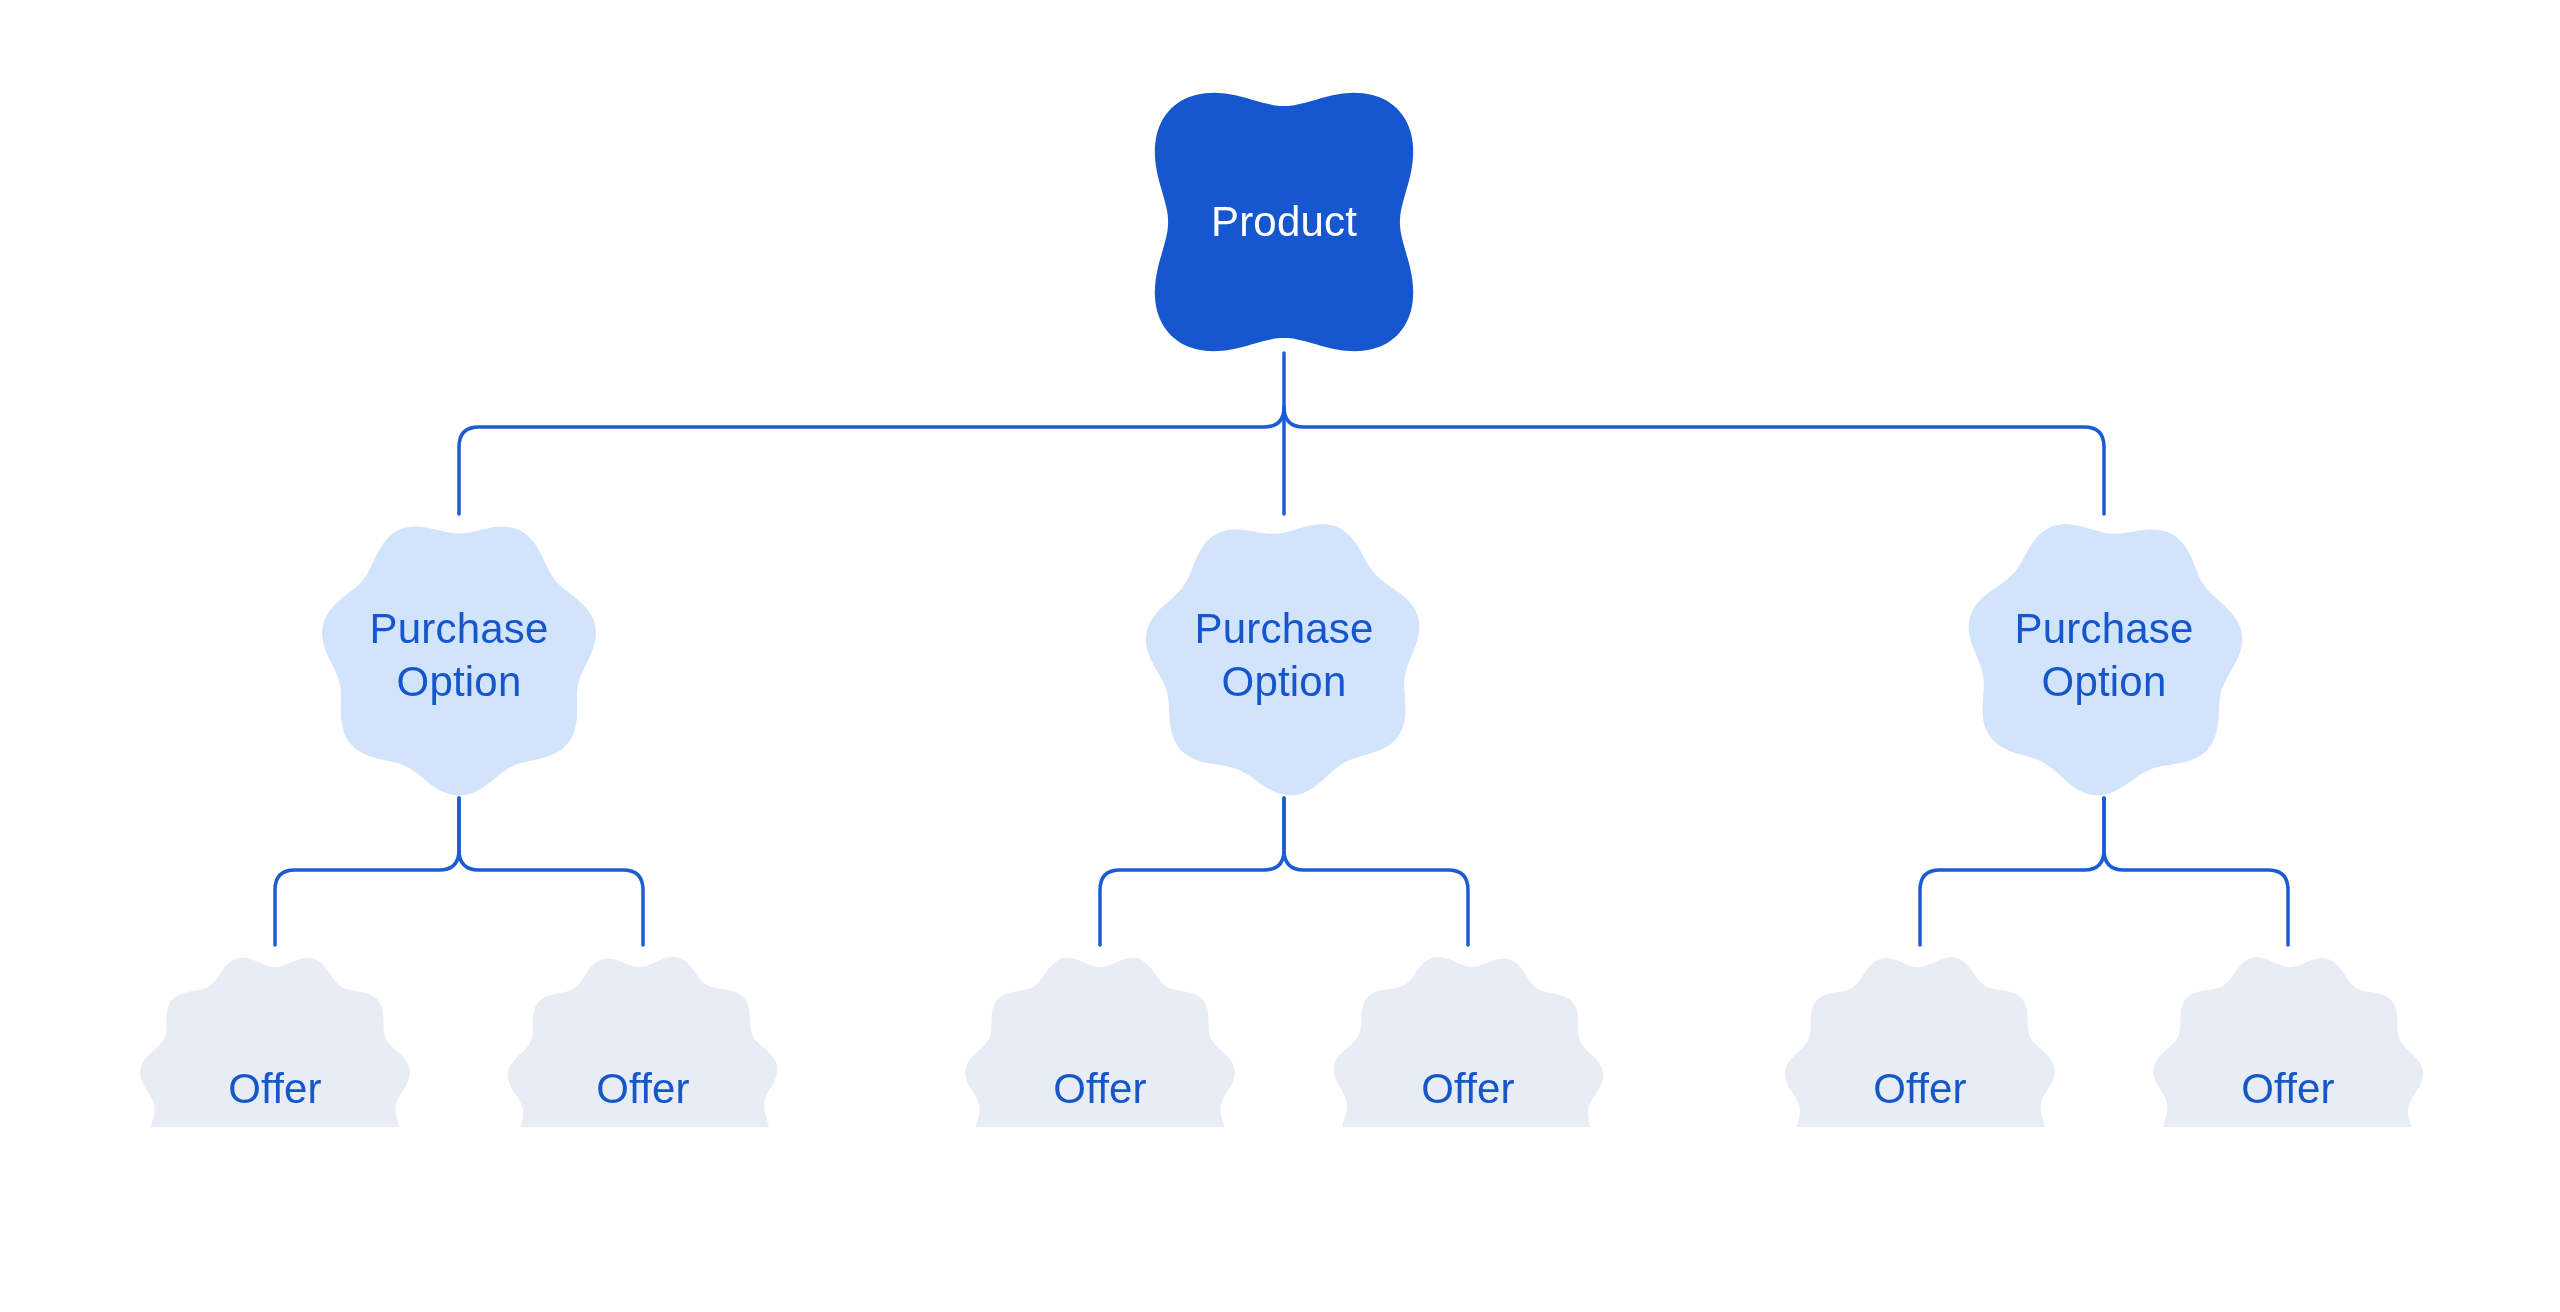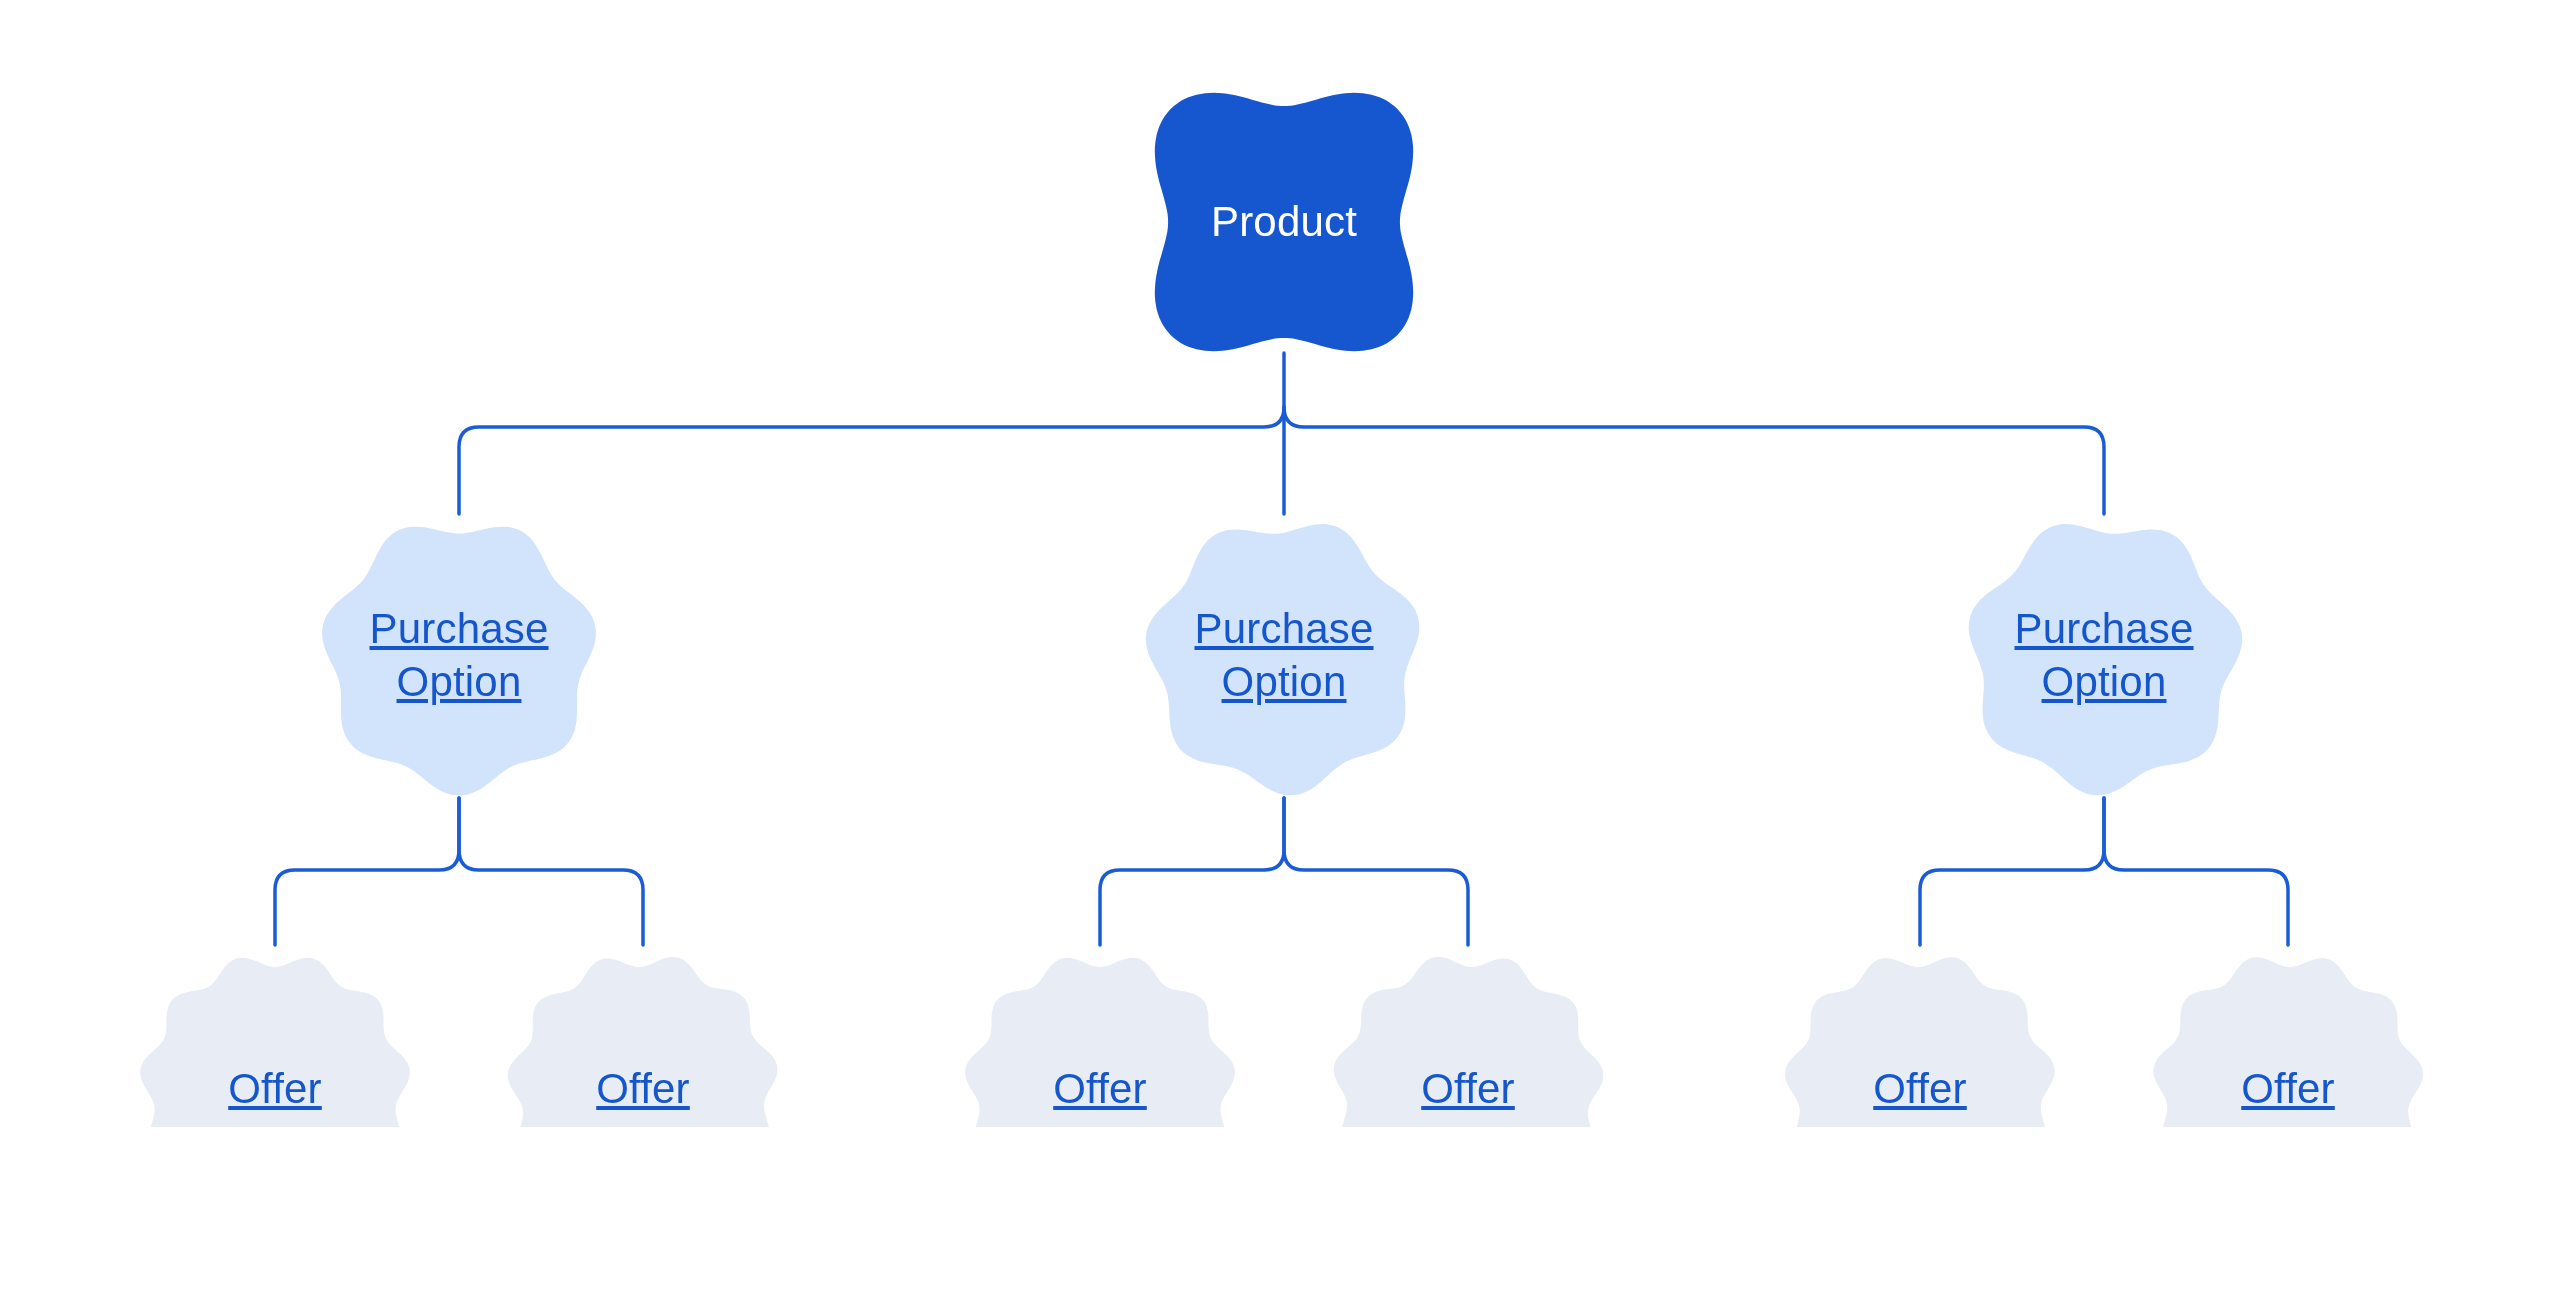--- a/index.html
+++ b/index.html
@@ -28,21 +28,21 @@
     display:flex;align-items:center;justify-content:center;
     padding:0 40px;
     text-align:center;
     font-size:42px;
     font-weight:500;
     line-height:1.26;
     letter-spacing:0.2px;
     pointer-events:none;
   }
   .label-on-primary{color:var(--c-label-primary,#ffffff);}
-  .label-on-light{color:var(--c-label-light,#1656cb);text-decoration:underline;}
+  .label-on-light{color:var(--c-label-light,#1656cb);}
 </style>
 </head>
 <body>
 
 <div id="canvas">
 
   <svg id="connectors" width="2560" height="1312" viewBox="0 0 2560 1312">
       <path d="M1284 353 L1284 514"></path>
       <path d="M459 514 L459 447 Q459 427 479 427 L1264 427 Q1284 427 1284 407"></path>
       <path d="M2104 514 L2104 447 Q2104 427 2084 427 L1304 427 Q1284 427 1284 407"></path>

